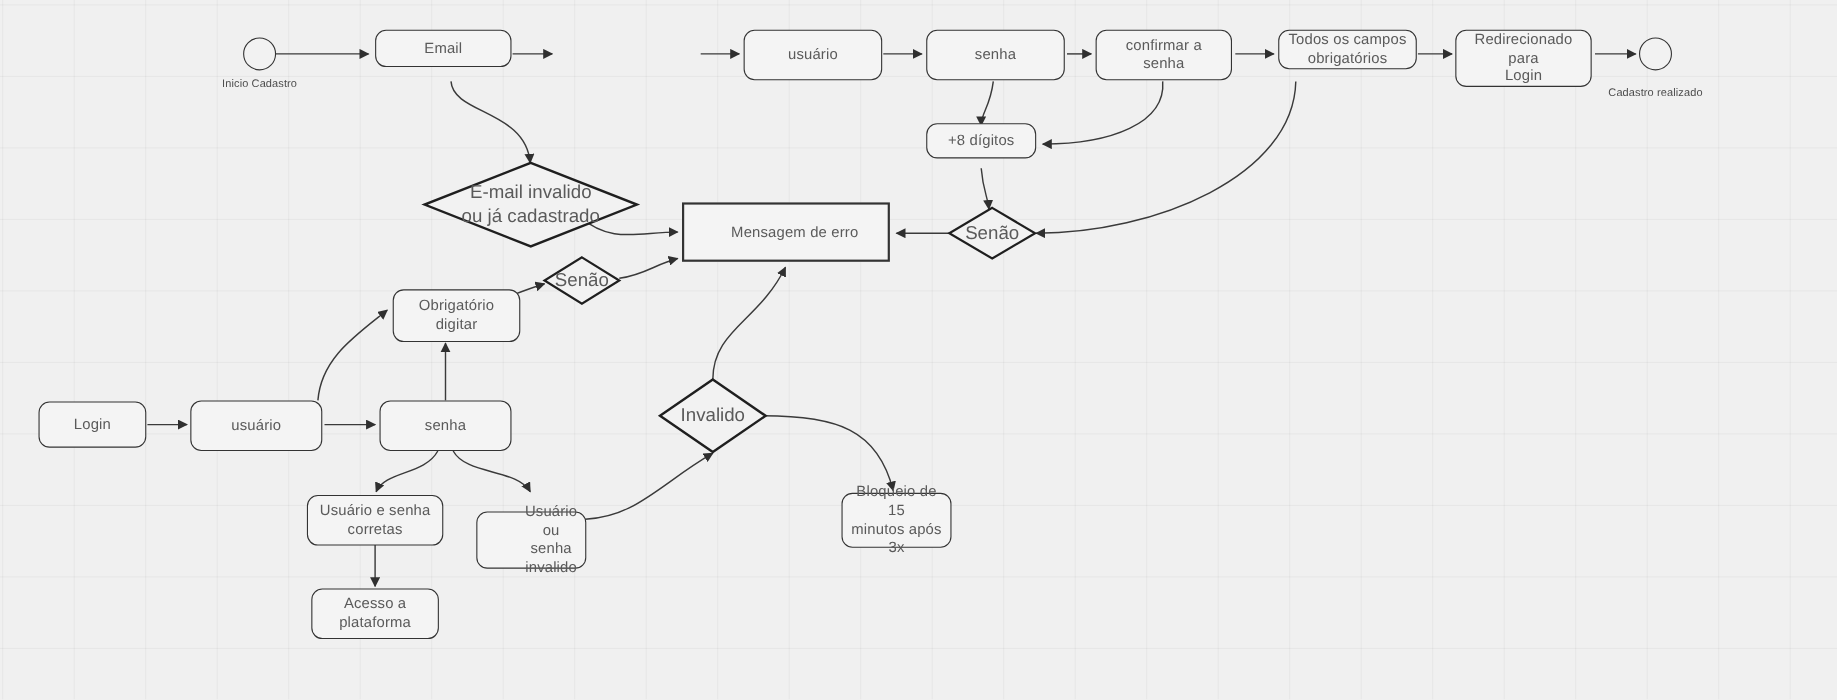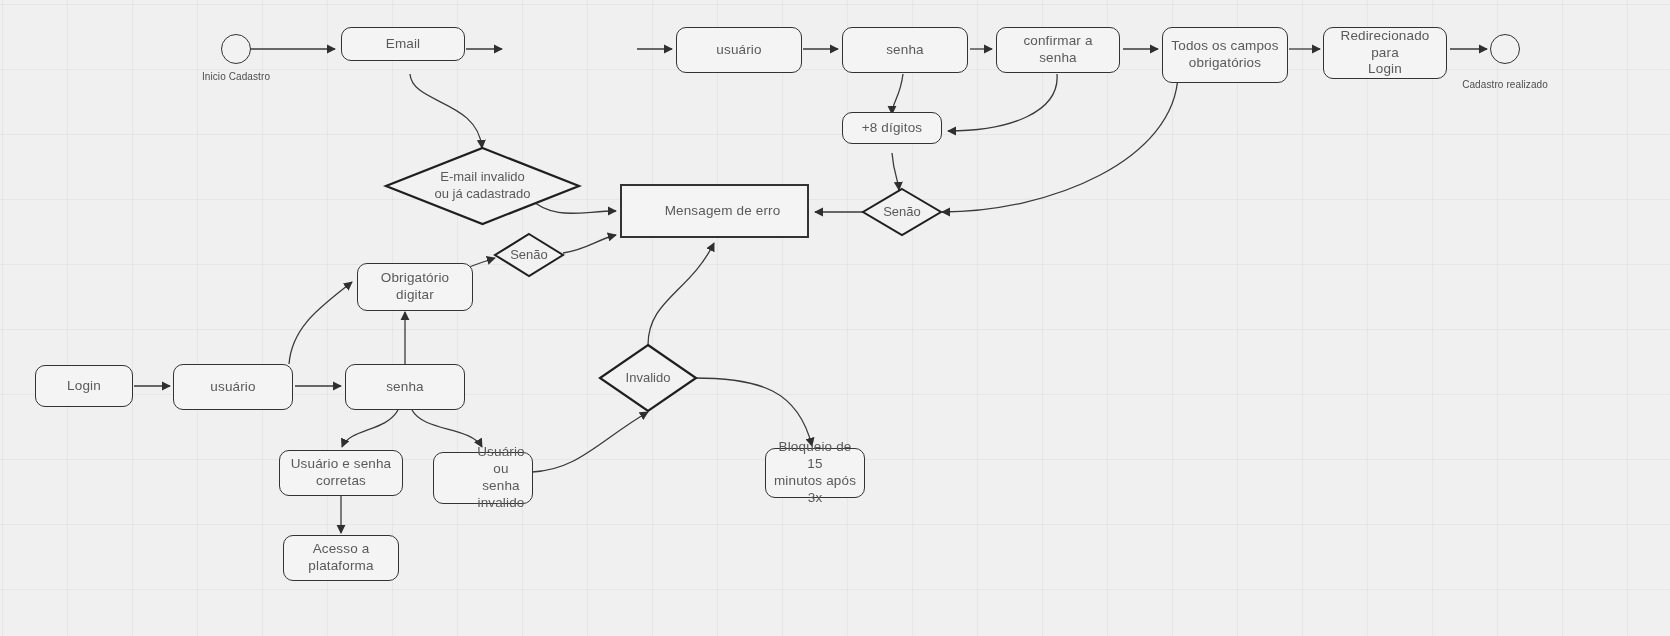--- a/index.html
+++ b/index.html
@@ -72,21 +72,21 @@
   .diamond svg { display: block; overflow: visible; }
   .diamond .dtext {
     position: absolute;
     left: 0; top: 0;
     width: 100%; height: 100%;
     display: flex;
     align-items: center;
     justify-content: center;
     text-align: center;
     color: #5a5a5a;
-    font-size: 13px;
+    font-size: 17px;
     line-height: 1.3;
     white-space: pre-line;
     pointer-events: none;
   }
 </style>
 </head>
 <body>
 
 <div id="canvas">
 
@@ -159,21 +159,21 @@
   </div>
 
   <div class="node rounded" style="left:842px; top:27px; width:126px; height:46px;">
     <span class="lbl">senha</span>
   </div>
 
   <div class="node rounded" style="left:996px; top:27px; width:124px; height:46px;">
     <span class="lbl">confirmar a senha</span>
   </div>
 
-  <div class="node rounded" style="left:1162px; top:27px; width:126px; height:56px;">
+  <div class="node rounded" style="left:1162px; top:27px; width:126px; height:36px;">
     <span class="lbl">Todos os campos
 obrigatórios</span>
   </div>
 
   <div class="node rounded" style="left:1323px; top:27px; width:124px; height:52px;">
     <span class="lbl">Redirecionado para
 Login</span>
   </div>
 
   <div class="terminator" style="left:1490px; top:34px; width:30px; height:30px;"></div>
@@ -228,21 +228,21 @@
 
   <div class="node rounded" style="left:279px; top:450px; width:124px; height:46px;">
     <span class="lbl">Usuário e senha
 corretas</span>
   </div>
 
   <div class="node rounded" style="left:283px; top:535px; width:116px; height:46px;">
     <span class="lbl">Acesso a plataforma</span>
   </div>
 
-  <div class="node rounded" style="left:433px; top:452px; width:100px; height:52px;padding-left:36px;">
+  <div class="node rounded" style="left:433px; top:465px; width:100px; height:52px;padding-left:36px;">
     <span class="lbl">Usuário ou
 senha invalido</span>
   </div>
 
   <div class="diamond" style="left:599px; top:344px; width:98px; height:68px;">
     <svg width="98" height="68" viewBox="0 0 98 68">
       <polygon points="49,1 97,34 49,67 1,34" fill="#f2f2f2" stroke="#1f1f1f" stroke-width="2.2"></polygon>
     </svg>
     <div class="dtext">Invalido</div>
   </div>

